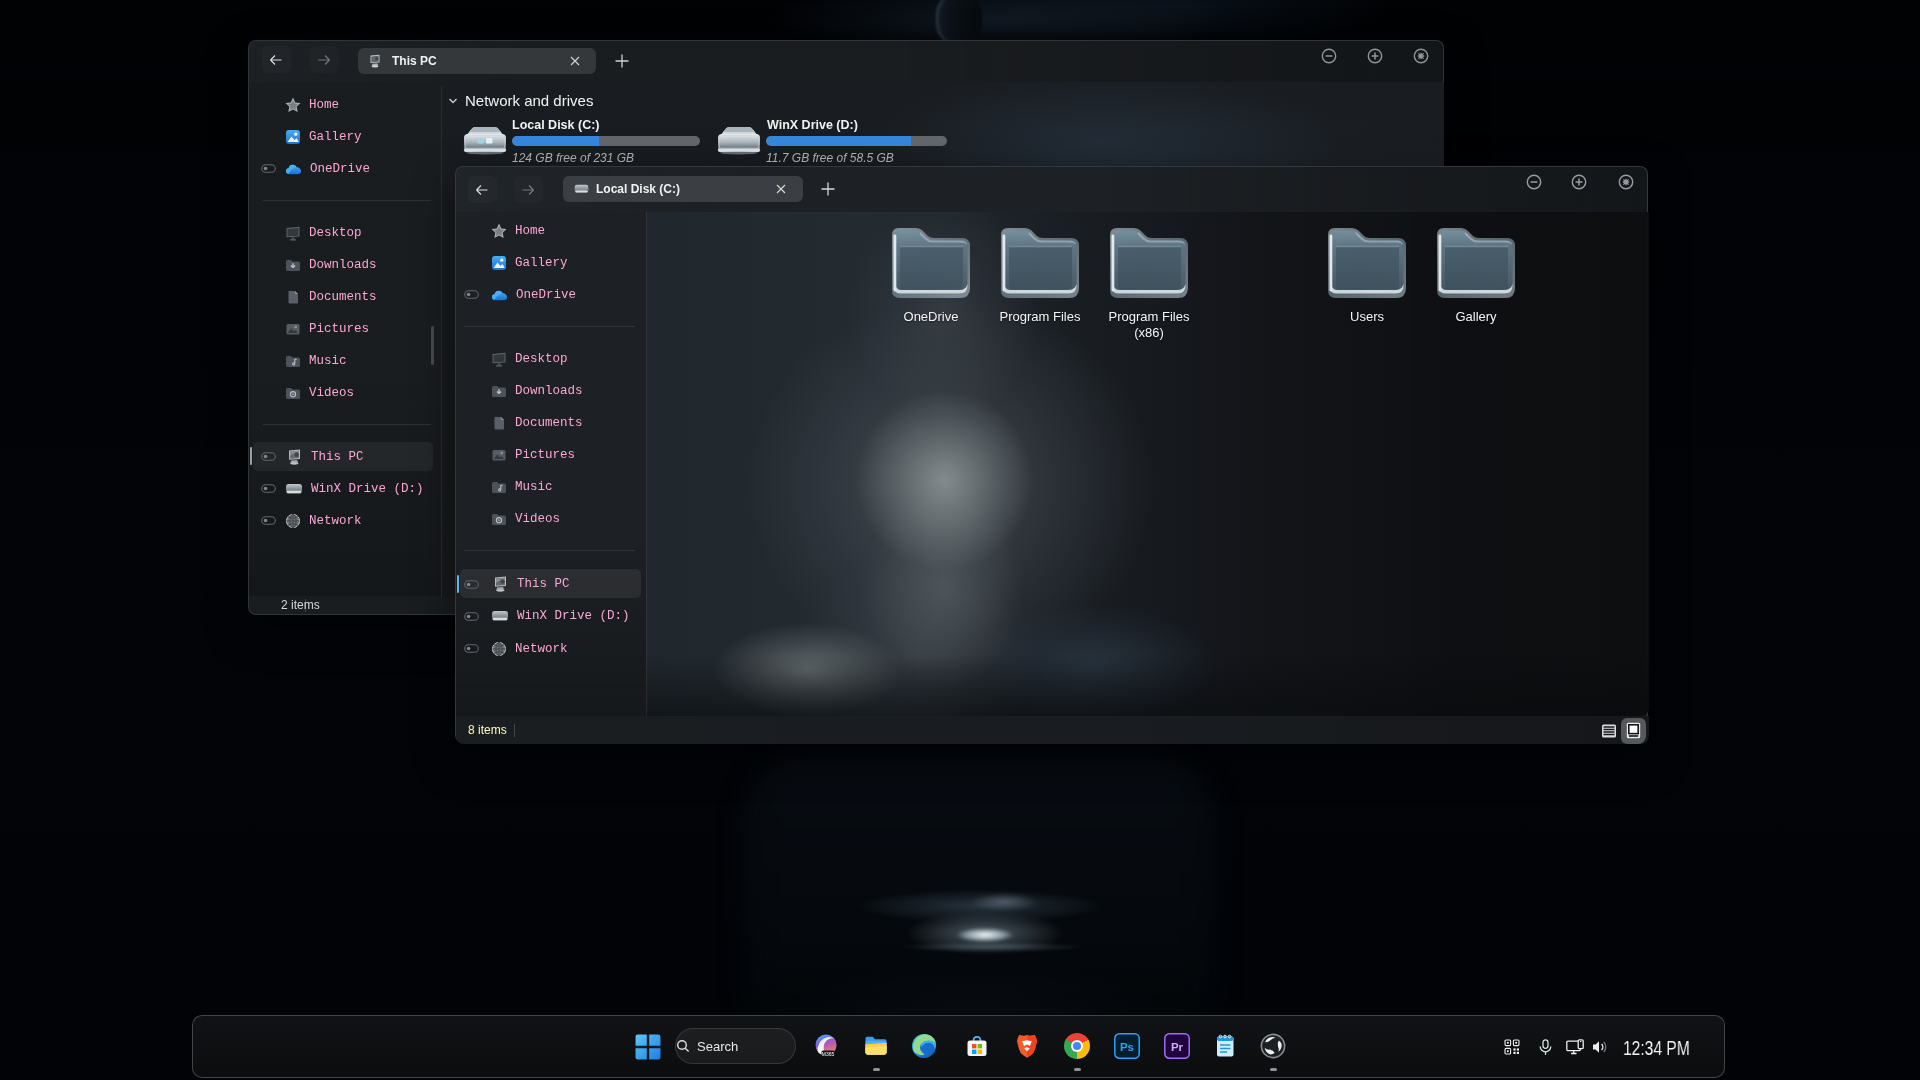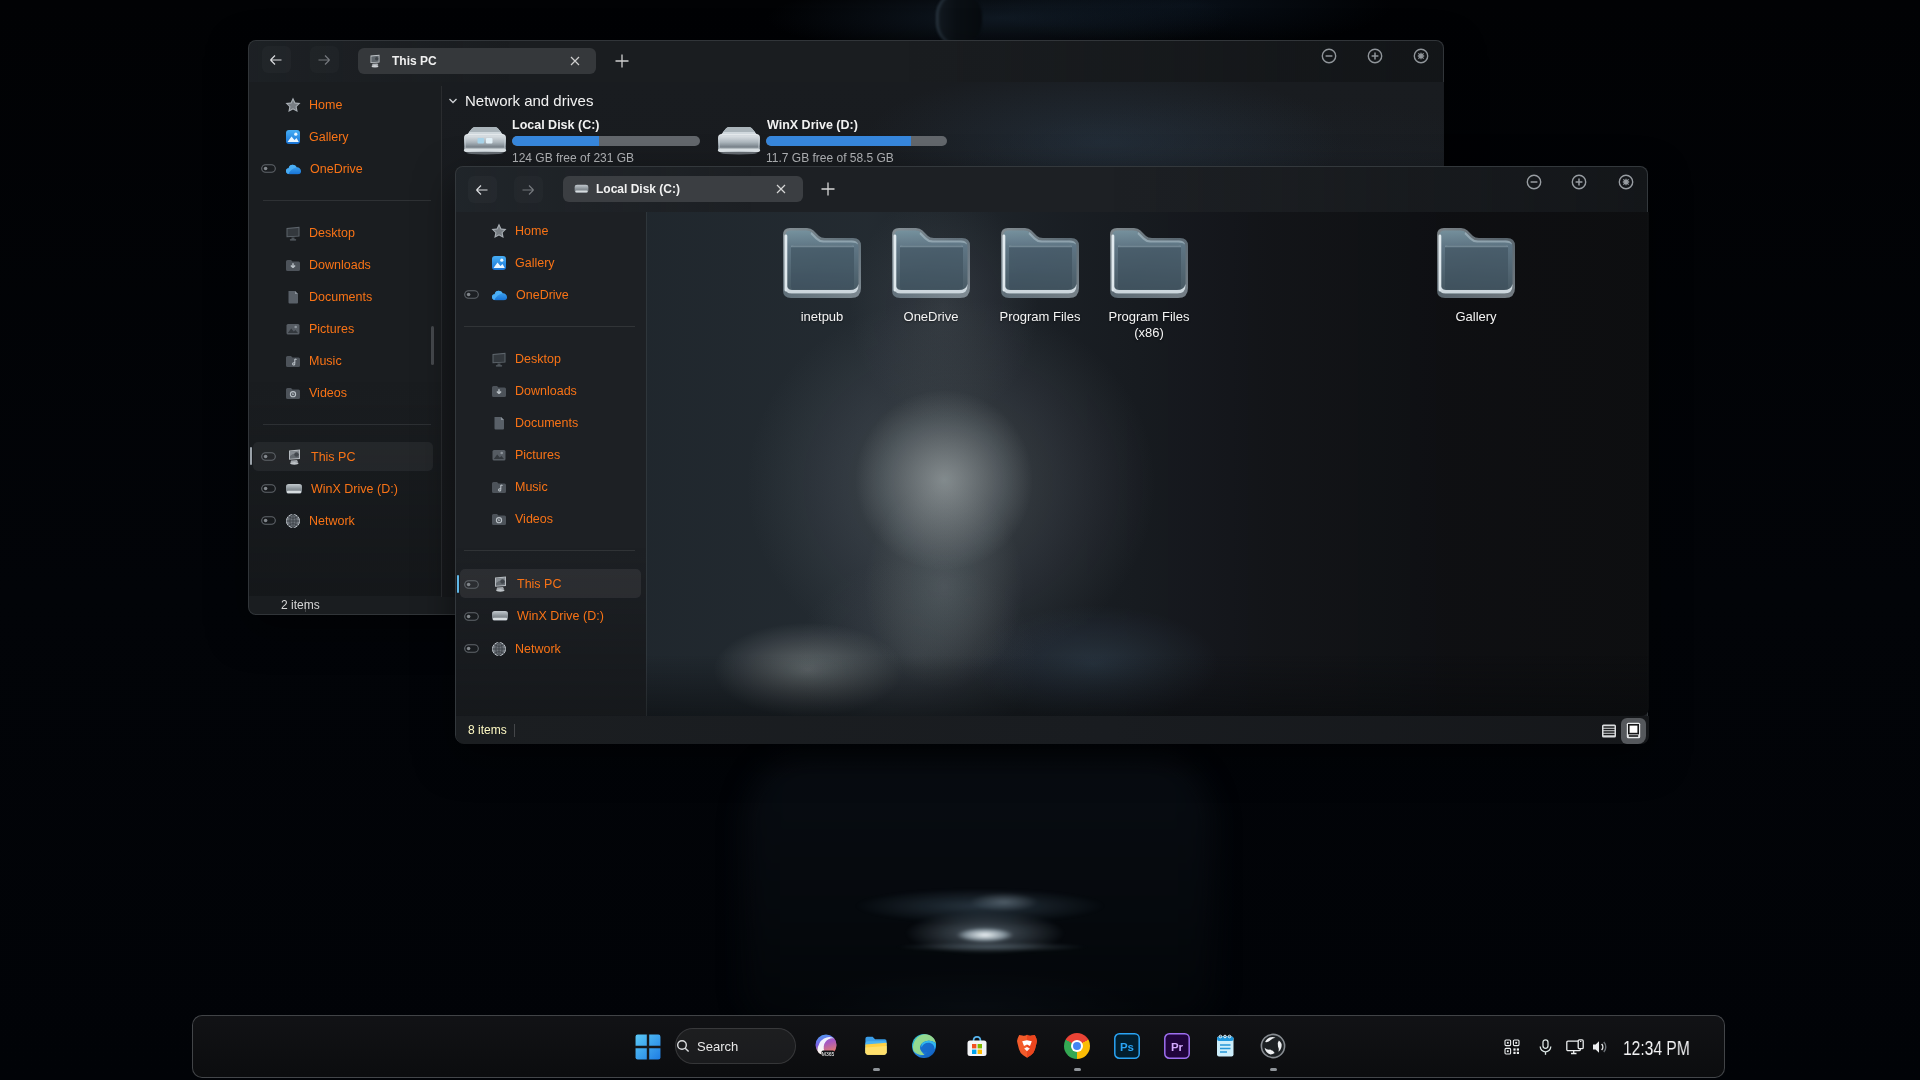--- a/index.html
+++ b/index.html
@@ -31,35 +31,35 @@
   }
   
   .win { position:absolute; border-radius:8px; border:1px solid rgba(120,126,132,.25);
          box-shadow:0 14px 38px rgba(0,0,0,.5); }
   #wb { left:248px; top:40px; width:1196px; height:575px; background:#1a1d20; }
   #wf { left:455px; top:166px; width:1193px; height:577px; background:#1d2024; }
   .navbtn { position:absolute; width:29px; height:27px; border-radius:6px; background:rgba(255,255,255,.025); }
   .tab { position:absolute; border-radius:6px; background:#35383b; }
   .vline { position:absolute; width:1px; background:rgba(255,255,255,.07); }
   .sep { position:absolute; height:1px; background:rgba(255,255,255,.09); }
-  .navrow { position:absolute; height:30px; display:flex; align-items:center; font-size:12.5px; color:#f97316; }
+  .navrow { position:absolute; height:30px; display:flex; align-items:center; font-size:12.5px; color:#f9a8d4;font-family:Liberation Mono, monospace; }
   .navrow svg.ic { margin-right:8px; }
   .pill { position:absolute; border-radius:5px; background:rgba(255,255,255,.055); }
   .accent { position:absolute; width:2.5px; border-radius:2px; }
   .status { position:absolute; font-size:12px; color:#d6d6d6; }
   .stick { position:absolute; width:1px; height:13px; background:rgba(255,255,255,.18); }
   .toggle { position:absolute; width:15px; height:9px; }
   
   .fold { position:absolute; width:108px; text-align:center; }
   .fl { will-change:transform; font-size:13px; color:#f4f4f4; line-height:16px; margin-top:7px; text-shadow:0 1px 2px rgba(0,0,0,.5); }
   
   .dlabel { position:absolute; font-size:12.5px; color:#f1f1f1; font-weight:bold; }
   .dbar { position:absolute; height:10px; border-radius:5px; background:#63676c; overflow:hidden; }
   .dbar > i { display:block; height:100%; background:#3787dd; border-radius:5px 0 0 5px; }
-  .dfree { position:absolute; font-size:12px; color:#b4b6b9; }
+  .dfree { position:absolute; font-size:12px; color:#b4b6b9;font-style:italic; }
   
   #tb { position:absolute; left:192px; top:1015px; width:1533px; height:63px; border-radius:10px;
         background:linear-gradient(180deg, rgba(18,19,22,.97), rgba(12,13,15,.97));
         border:1px solid rgba(130,135,140,.45); }
   .tbi { position:absolute; top:17px; width:26px; height:26px; }
   .runbar { position:absolute; top:52px; width:7px; height:3px; border-radius:2px; background:#8f9499; }
   #search { position:absolute; left:482px; top:12px; width:121px; height:36px; border-radius:18px;
             background:rgba(255,255,255,.055); border:1px solid rgba(255,255,255,.12);
             display:flex; align-items:center; justify-content:flex-start; font-size:13px; color:#e8e8e8; }
   #clock { position:absolute; left:1430px; top:21px; width:73px; font-size:20px; color:#f3f3f5; transform:scaleX(.78); transform-origin:left center; white-space:nowrap; }
@@ -443,32 +443,32 @@
   <div class="navrow" style="left:35px;top:434px"><svg class="ic" width="18" height="14">
         <use href="#sDrvSm"></use>
       </svg>WinX Drive (D:)</div>
   <svg class="toggle" style="left:8px;top:477px" width="15" height="9">
       <use href="#sTog"></use>
     </svg>
   <div class="navrow" style="left:35px;top:466.5px"><svg class="ic" width="16" height="16">
         <use href="#sGlobe"></use>
       </svg>Network</div>
 
-  <div class="fold" style="left:311.5px;top:59px"><svg width="82" height="72">
-        <use href="#sFolder"></use>
-      </svg><div class="fl">inetpub</div></div>
   <div class="fold" style="left:420.5px;top:59px"><svg width="82" height="72">
         <use href="#sFolder"></use>
       </svg><div class="fl">OneDrive</div></div>
   <div class="fold" style="left:529.5px;top:59px"><svg width="82" height="72">
         <use href="#sFolder"></use>
       </svg><div class="fl">Program Files</div></div>
   <div class="fold" style="left:638.5px;top:59px"><svg width="82" height="72">
         <use href="#sFolder"></use>
       </svg><div class="fl">Program Files<br>(x86)</div></div>
+  <div class="fold" style="left:856.5px;top:59px"><svg width="82" height="72">
+        <use href="#sFolder"></use>
+      </svg><div class="fl">Users</div></div>
   <div class="fold" style="left:965.5px;top:59px"><svg width="82" height="72">
         <use href="#sFolder"></use>
       </svg><div class="fl">Gallery</div></div>
 
   <div class="status" style="left:12px;top:556px;color:#fef9c3">8 items</div>
   <div class="stick" style="left:58px;top:557px"></div>
   <svg class="abs" style="left:1145px;top:556px" width="16" height="16" viewBox="0 0 16 16">
     <rect x="1" y="1.5" width="14" height="13" rx="1.5" fill="#d9dbdd"></rect>
     <path d="M2.5,4 h11 M2.5,6.5 h11 M2.5,9 h11 M2.5,11.5 h11" stroke="#191b1d" stroke-width="1.4"></path>
   </svg>

